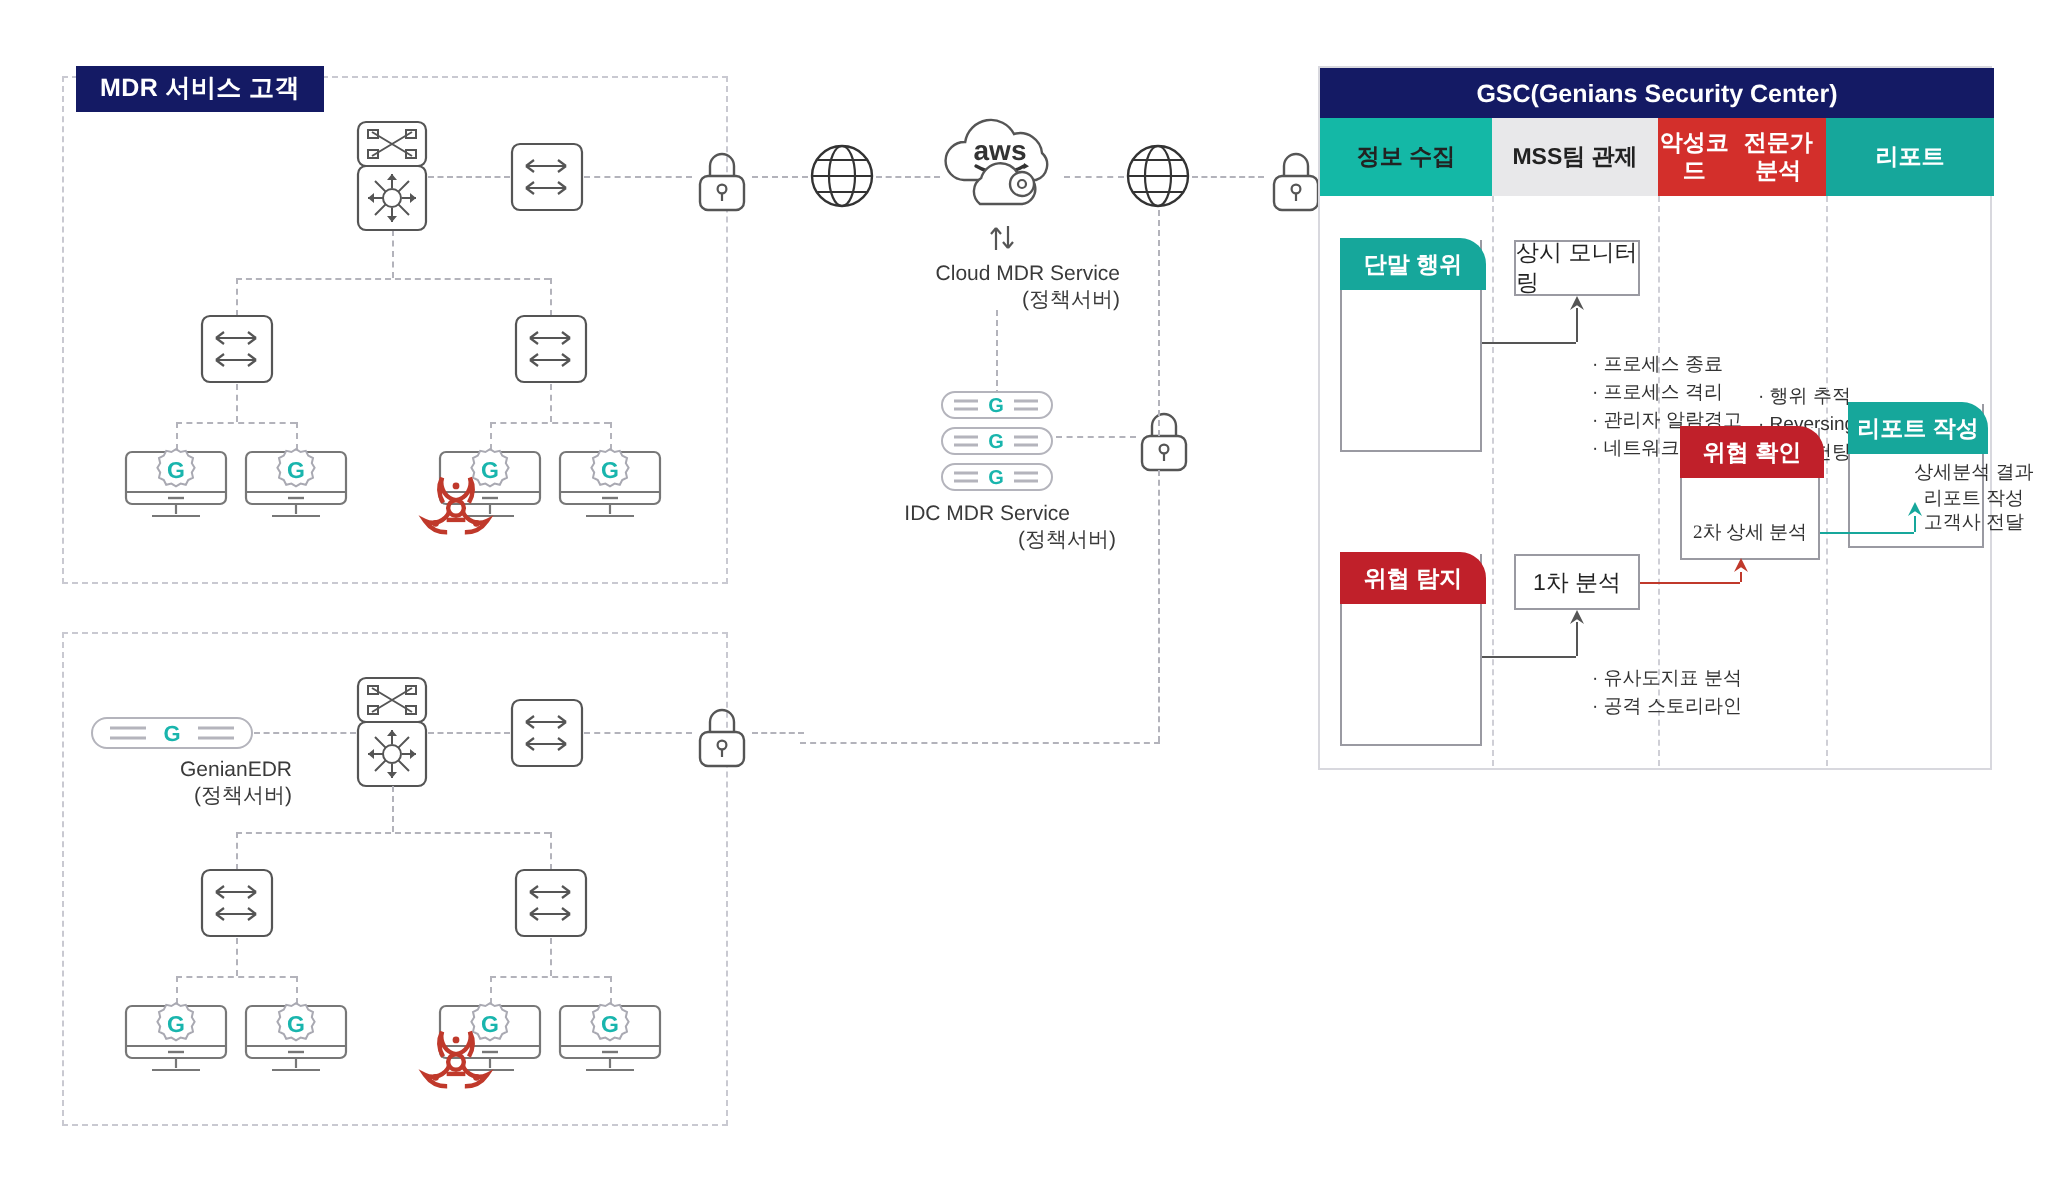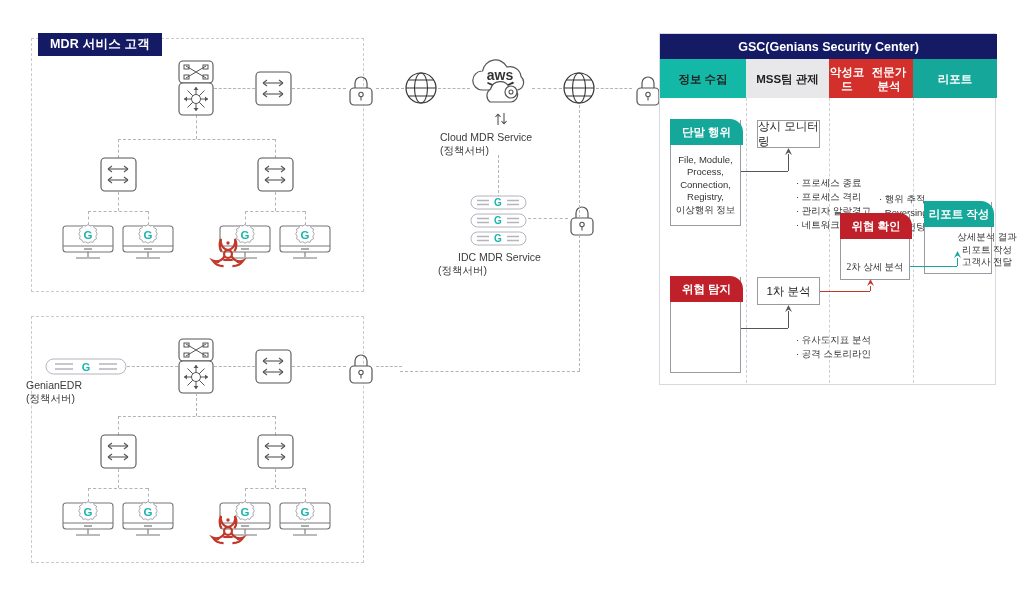--- a/index.html
+++ b/index.html
@@ -9,21 +9,21 @@
   .abs{position:absolute;}
 
   
   .zone{position:absolute;border:1px dashed #c9c9d1;background:transparent;}
   .zone-title{position:absolute;background:#141a64;color:#fff;
               font-size:12.5px;font-weight:bold;letter-spacing:.2px;
               display:flex;align-items:center;justify-content:center;
               padding:0 12px;height:23px;white-space:nowrap;}
 
   
-  .lbl{position:absolute;font-size:10.5px;line-height:13px;text-align:left;
+  .lbl{position:absolute;font-size:10.5px;line-height:13px;text-align:right;
        color:#3a3a3a;white-space:nowrap;}
 
   
   .dl-h{position:absolute;border-top:1px dashed #b3b3bb;height:0;}
   .dl-v{position:absolute;border-left:1px dashed #b3b3bb;width:0;}
   .sl-h{position:absolute;border-top:1px solid #555;height:0;}
   .sl-v{position:absolute;border-left:1px solid #555;width:0;}
   .rl-h{position:absolute;border-top:1px solid #c0392b;height:0;}
   .rl-v{position:absolute;border-left:1px solid #c0392b;width:0;}
   .tl-h{position:absolute;border-top:1px solid #16a79b;height:0;}
@@ -308,21 +308,21 @@
         <path d="M7 5.5 H19 M7 9.5 H19 M37 5.5 H49 M37 9.5 H49" stroke="#b4b4bc" stroke-width="1.4"></path>
         <text x="28" y="11" font-family="Liberation Sans, sans-serif" font-size="10" font-weight="bold" fill="#19b5ad" text-anchor="middle">G</text>
       </g>
       <g transform="translate(0,36)">
         <rect x="1" y="1" width="55" height="13" rx="6.5" fill="#fff" stroke="#b4b4bc" stroke-width="1"></rect>
         <path d="M7 5.5 H19 M7 9.5 H19 M37 5.5 H49 M37 9.5 H49" stroke="#b4b4bc" stroke-width="1.4"></path>
         <text x="28" y="11" font-family="Liberation Sans, sans-serif" font-size="10" font-weight="bold" fill="#19b5ad" text-anchor="middle">G</text>
       </g>
     </svg>
   </div>
-  <div class="lbl" style="left:458px;top:251px;width:120px;">IDC MDR Service</div>
+  <div class="lbl" style="left:415px;top:251px;width:120px;">IDC MDR Service</div>
   <div class="lbl" style="left:438px;top:264px;width:120px;">(정책서버)</div>
 
   <div class="dl-h" style="left:528px;top:218px;width:40px;"></div>
   <div class="ico" style="left:566px;top:203px;">
     <svg width="32" height="34" viewBox="0 0 32 34">
       <path d="M10 15 V10 a6 6 0 0 1 12 0 V15" fill="none" stroke="#555" stroke-width="1.2"></path>
       <rect x="5" y="15" width="22" height="17" rx="4" fill="#fff" stroke="#555" stroke-width="1.2"></rect>
       <circle cx="16" cy="21.5" r="2.2" fill="none" stroke="#555" stroke-width="1.1"></circle>
       <path d="M16 23.5 V27.5" stroke="#555" stroke-width="1.1"></path>
     </svg>
@@ -527,25 +527,20 @@
     </div>
     <div class="gsc-col-head" style="left:253px;width:84px;background:#16a79b;color:#fff;">리포트</div>
 
     <div class="gcol-sep" style="left:86px;top:64px;height:285px;"></div>
     <div class="gcol-sep" style="left:169px;top:64px;height:285px;"></div>
     <div class="gcol-sep" style="left:253px;top:64px;height:285px;"></div>
 
     <div class="card" style="left:10px;top:86px;width:71px;height:106px;border-top:none;">
       <div class="card-hd" style="width:73px;height:26px;background:#16a79b;
                   border-radius:0 13px 0 0;">단말 행위</div>
-      <div class="card-bd" style="top:26px;height:78px;white-space:pre-line;padding:0 2px;">File, Module,
-Process,
-Connection,
-Registry,
-이상행위 정보</div>
     </div>
 
     <div class="plainbox" style="left:97px;top:86px;width:63px;height:28px;">상시 모니터링</div>
 
     <div class="sl-h" style="left:81px;top:137px;width:47px;"></div>
     <div class="sl-v" style="left:128px;top:120px;height:17px;"></div>
     <div class="abs" style="left:124px;top:114px;">
       <svg width="9" height="9" viewBox="0 0 9 9">
           <path d="M4.5 0 L8 7 L4.5 4.6 L1 7 Z" fill="#555"></path>
         </svg>

